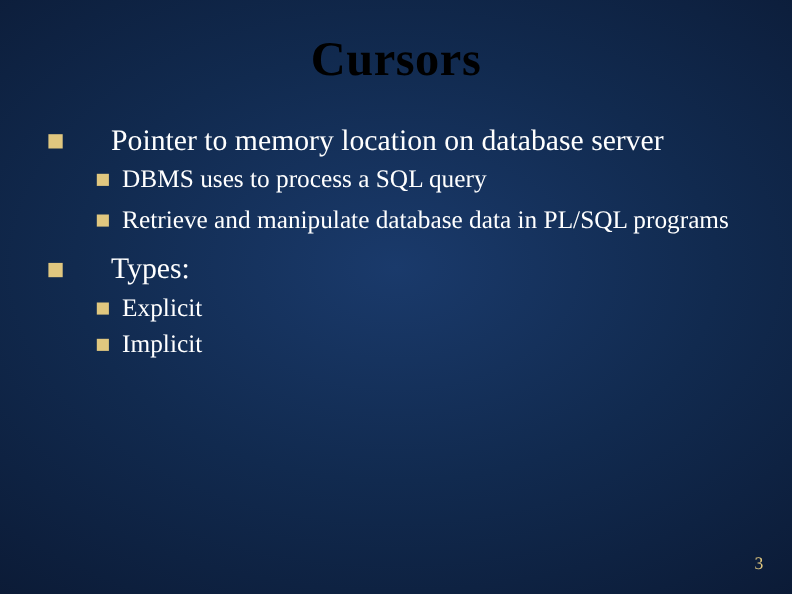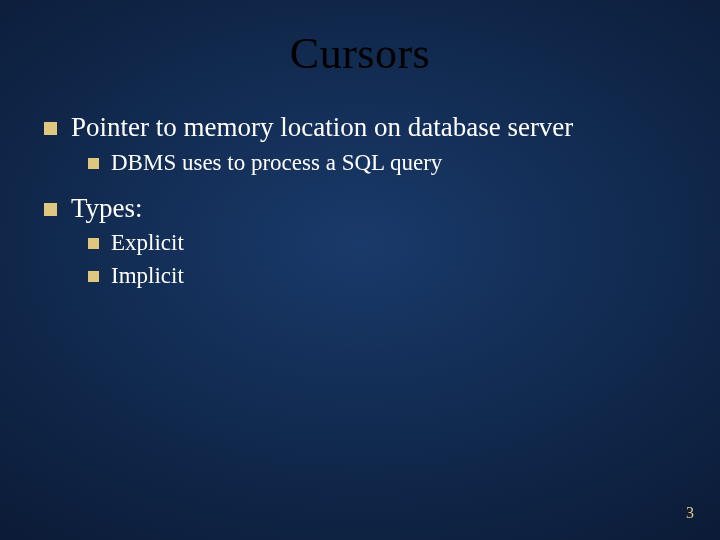--- a/index.html
+++ b/index.html
@@ -14,35 +14,36 @@
     height: 540px;
     background: radial-gradient(ellipse 90% 80% at 50% 45%, #1a3a6b 0%, #112a4f 45%, #0a1730 100%);
     font-family: "Times New Roman", Times, serif;
     color: #ffffff;
     position: relative;
     box-sizing: border-box;
   }
   .title {
     text-align: center;
     font-size: 44px;
-    font-weight: normal;
+    font-weight: bold;
     color: #000000;
     padding-top: 28px;
     padding-bottom: 18px;
     letter-spacing: 0.5px;
   }
   .content {
     padding: 0 44px 0 44px;
   }
   .lvl1 {
     display: flex;
     align-items: flex-start;
     margin-top: 14px;
     font-size: 27px;
     line-height: 1.25;
+    gap: 30px;
   }
   .lvl2 {
     display: flex;
     align-items: flex-start;
     margin-top: 4px;
     margin-left: 44px;
     font-size: 23px;
     line-height: 1.25;
   }
   .gap-after {
@@ -83,20 +84,24 @@
 
     <div class="lvl1">
       <div class="bullet"></div>
       <div>Pointer to memory location on database server</div>
     </div>
     <div class="lvl2 gap-after">
       <div class="bullet-sm"></div>
       <div>DBMS uses to process a SQL query</div>
     </div>
 
+    <div class="lvl2 gap-after">
+      <div class="bullet-sm"></div>
+      <div>Retrieve and manipulate database data in PL/SQL programs</div>
+    </div>
 
     <div class="lvl1">
       <div class="bullet"></div>
       <div>Types:</div>
     </div>
     <div class="lvl2">
       <div class="bullet-sm"></div>
       <div>Explicit</div>
     </div>
     <div class="lvl2">

